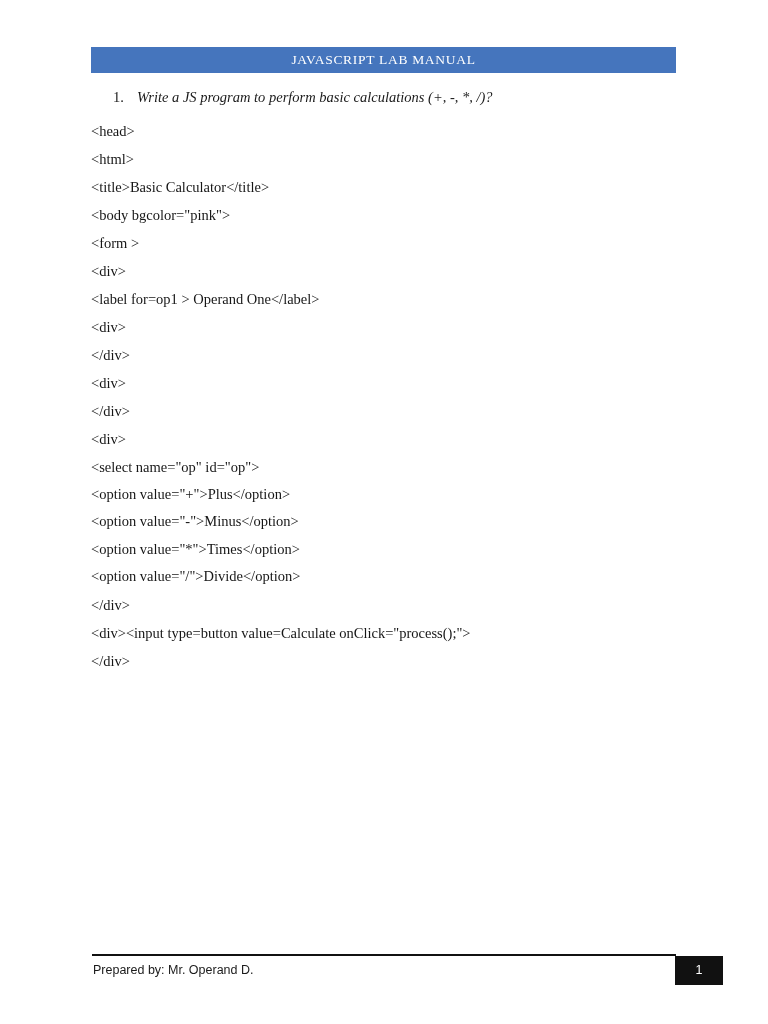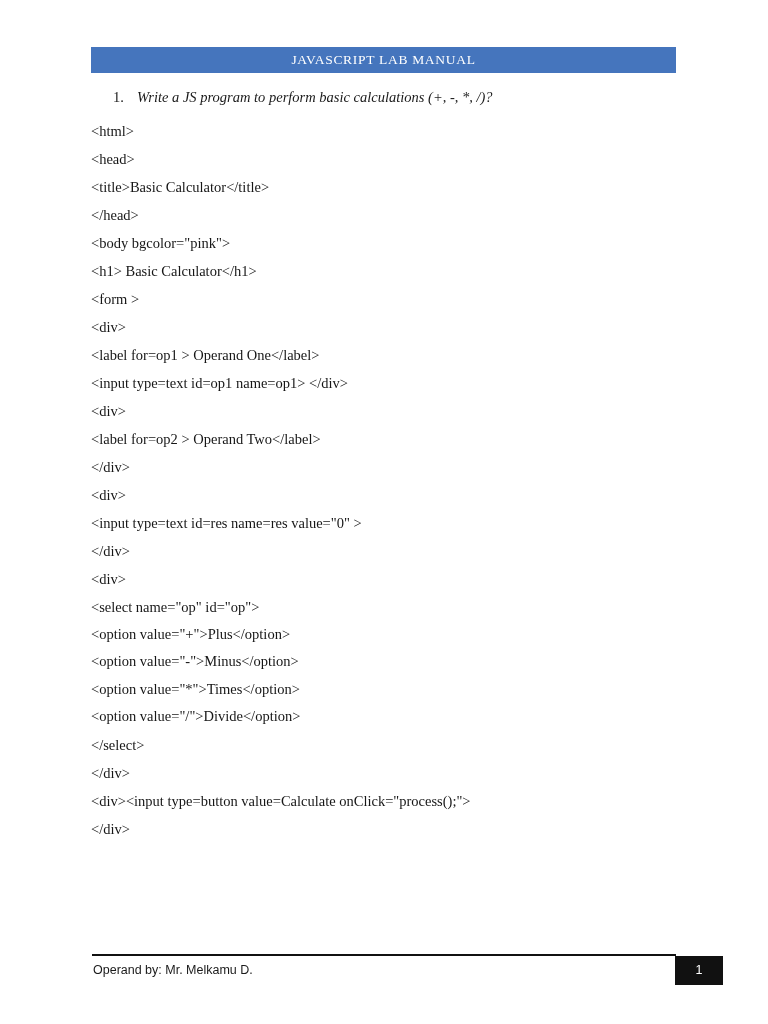--- a/index.html
+++ b/index.html
@@ -129,47 +129,41 @@
   <div class="header-banner">
     <div class="header-banner-title">JAVASCRIPT LAB MANUAL</div>
   </div>
 
   <div class="question-row">
     <span class="question-number">1.</span>
     <span class="question-text">Write a JS program to perform basic calculations (+, -, *, /)?</span>
   </div>
 
   <div class="code-block">
+      <div class="code-line">&lt;head&gt;</div>
       <div class="code-line">&lt;html&gt;</div>
-      <div class="code-line">&lt;head&gt;</div>
       <div class="code-line">&lt;title&gt;Basic Calculator&lt;/title&gt;</div>
-      <div class="code-line">&lt;/head&gt;</div>
       <div class="code-line">&lt;body bgcolor="pink"&gt;</div>
-      <div class="code-line">&lt;h1&gt; Basic Calculator&lt;/h1&gt;</div>
       <div class="code-line">&lt;form &gt;</div>
       <div class="code-line">&lt;div&gt;</div>
       <div class="code-line">&lt;label for=op1 &gt; Operand One&lt;/label&gt;</div>
-      <div class="code-line">&lt;input type=text id=op1 name=op1&gt; &lt;/div&gt;</div>
       <div class="code-line">&lt;div&gt;</div>
-      <div class="code-line">&lt;label for=op2 &gt; Operand Two&lt;/label&gt;</div>
       <div class="code-line">&lt;/div&gt;</div>
       <div class="code-line">&lt;div&gt;</div>
-      <div class="code-line">&lt;input type=text id=res name=res value="0" &gt;</div>
       <div class="code-line">&lt;/div&gt;</div>
       <div class="code-line">&lt;div&gt;</div>
       <div class="code-line">&lt;select name="op" id="op"&gt;</div>
       <div class="code-line tight">&lt;option value="+"&gt;Plus&lt;/option&gt;</div>
       <div class="code-line tight">&lt;option value="-"&gt;Minus&lt;/option&gt;</div>
       <div class="code-line tight">&lt;option value="*"&gt;Times&lt;/option&gt;</div>
       <div class="code-line tight">&lt;option value="/"&gt;Divide&lt;/option&gt;</div>
-      <div class="code-line">&lt;/select&gt;</div>
       <div class="code-line">&lt;/div&gt;</div>
       <div class="code-line">&lt;div&gt;&lt;input type=button value=Calculate onClick="process();"&gt;</div>
       <div class="code-line">&lt;/div&gt;</div>
     </div>
 
   <div class="footer-rule"></div>
-  <div class="footer-text">Operand by: Mr. Melkamu D.</div>
+  <div class="footer-text">Prepared by: Mr. Operand D.</div>
   <div class="page-number-box">
     <span class="page-number">1</span>
   </div>
 
 </div>
 
 </body></html>

